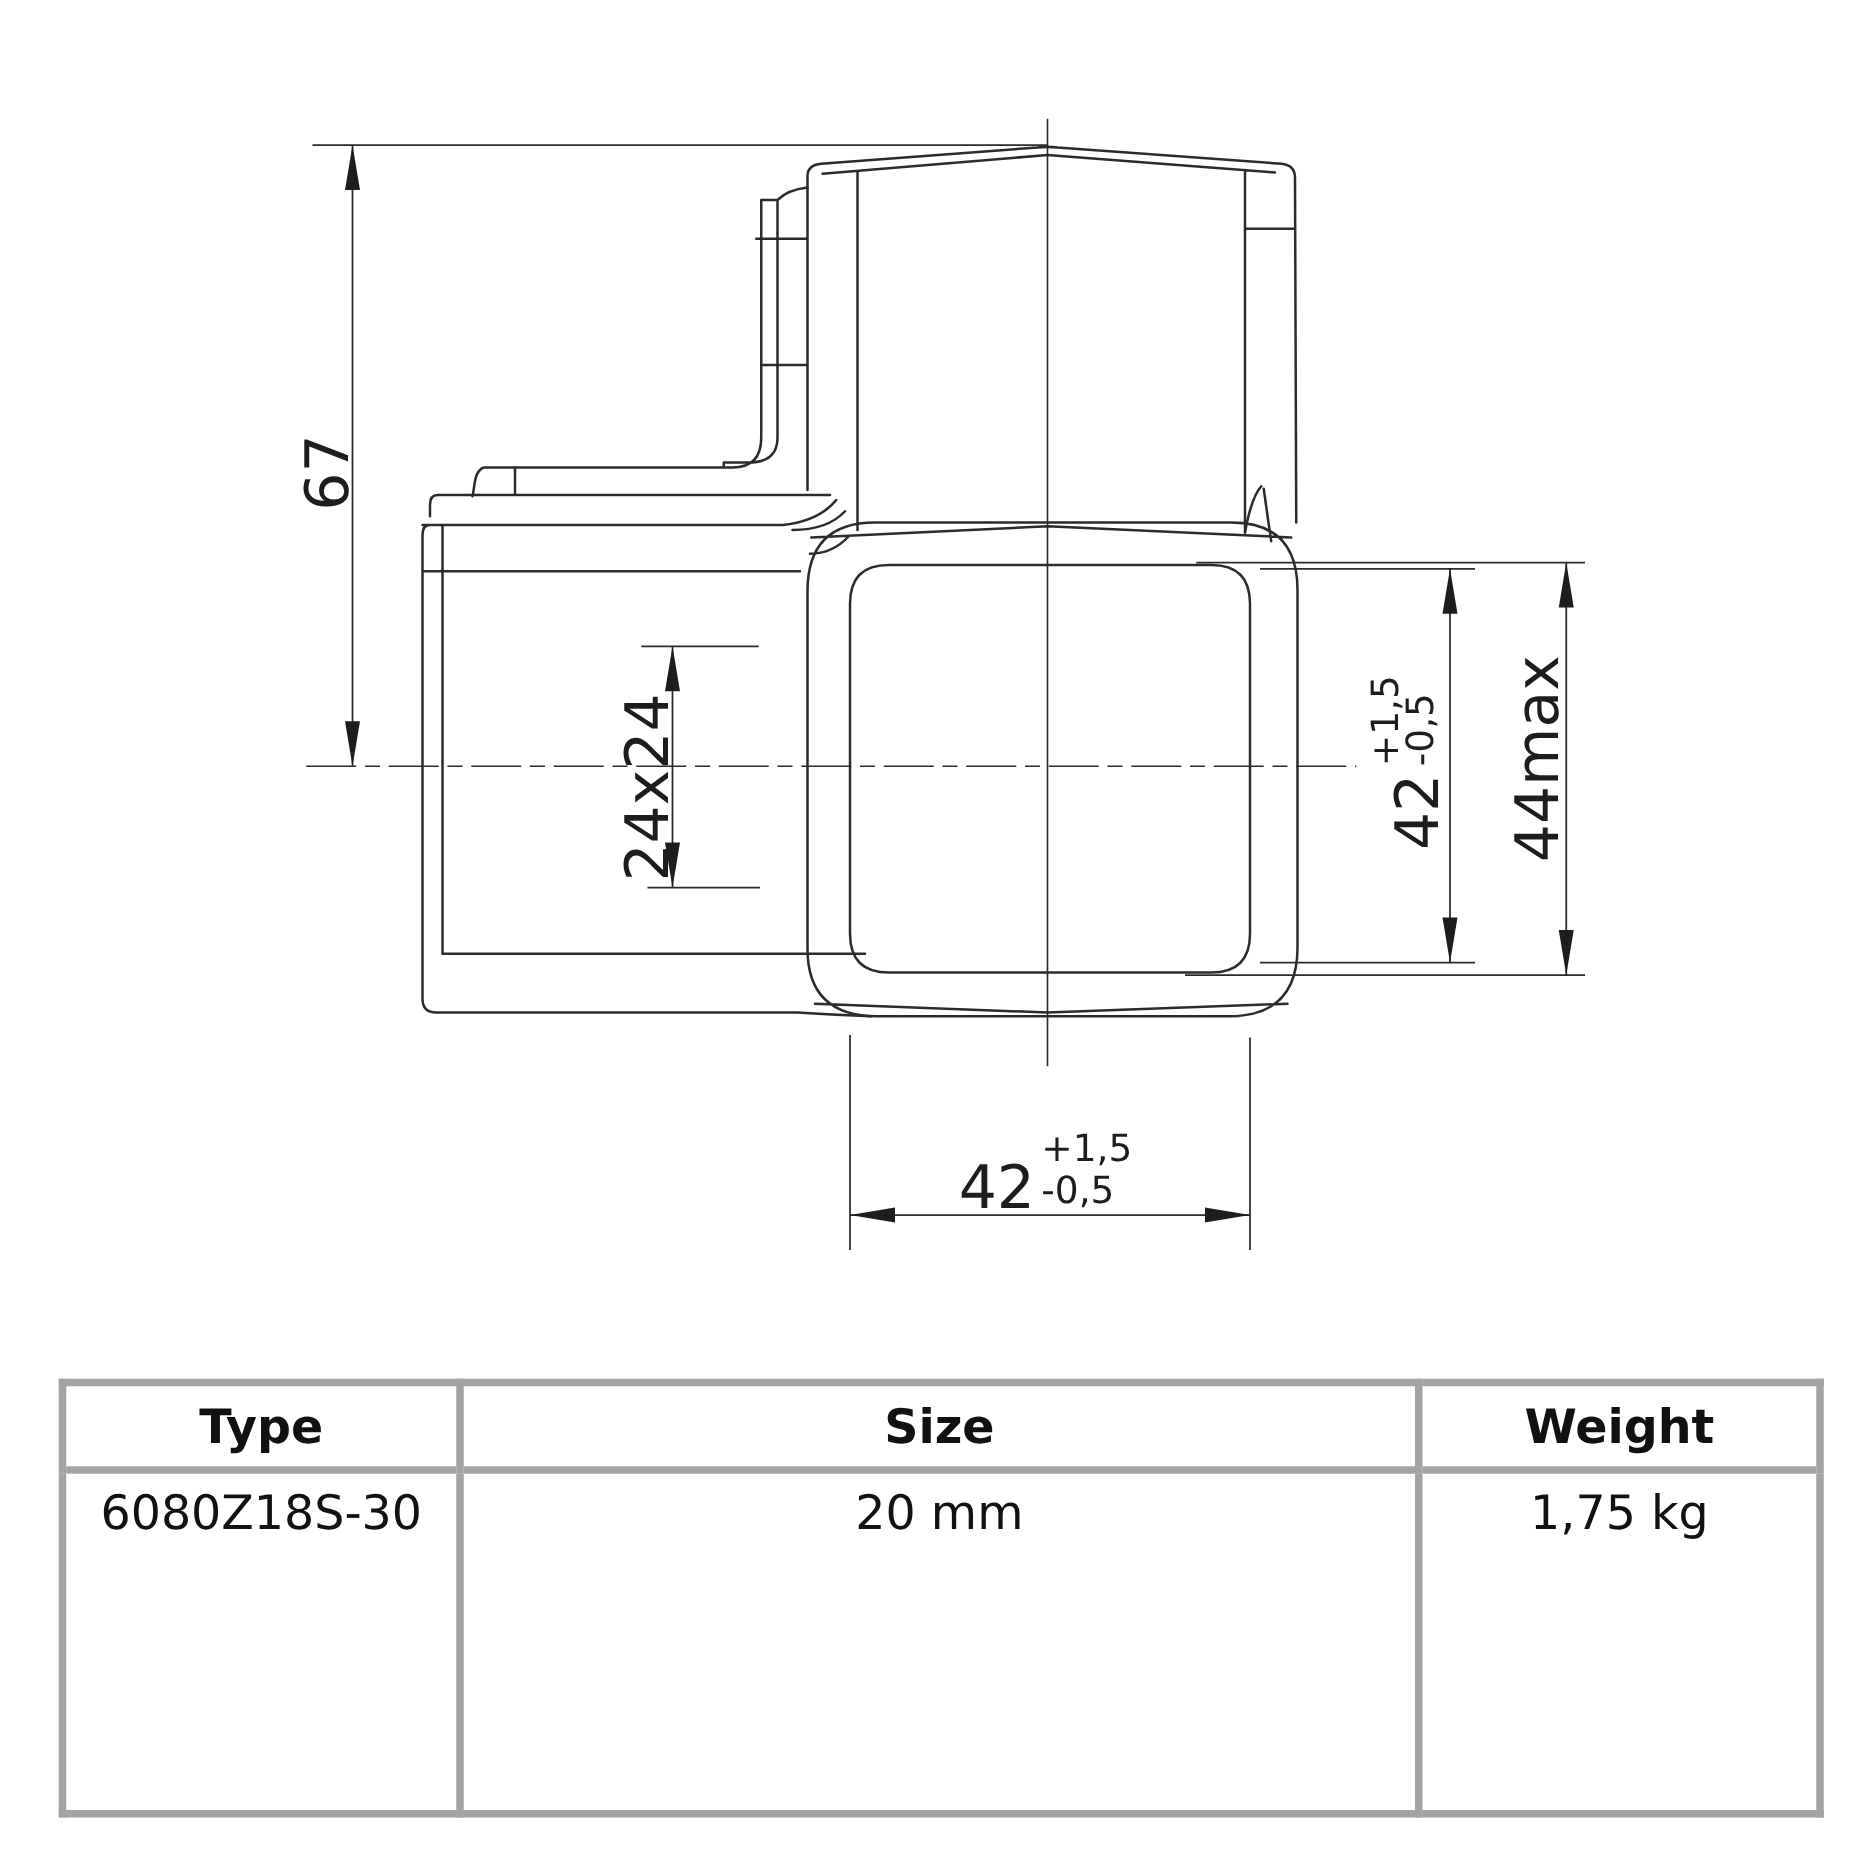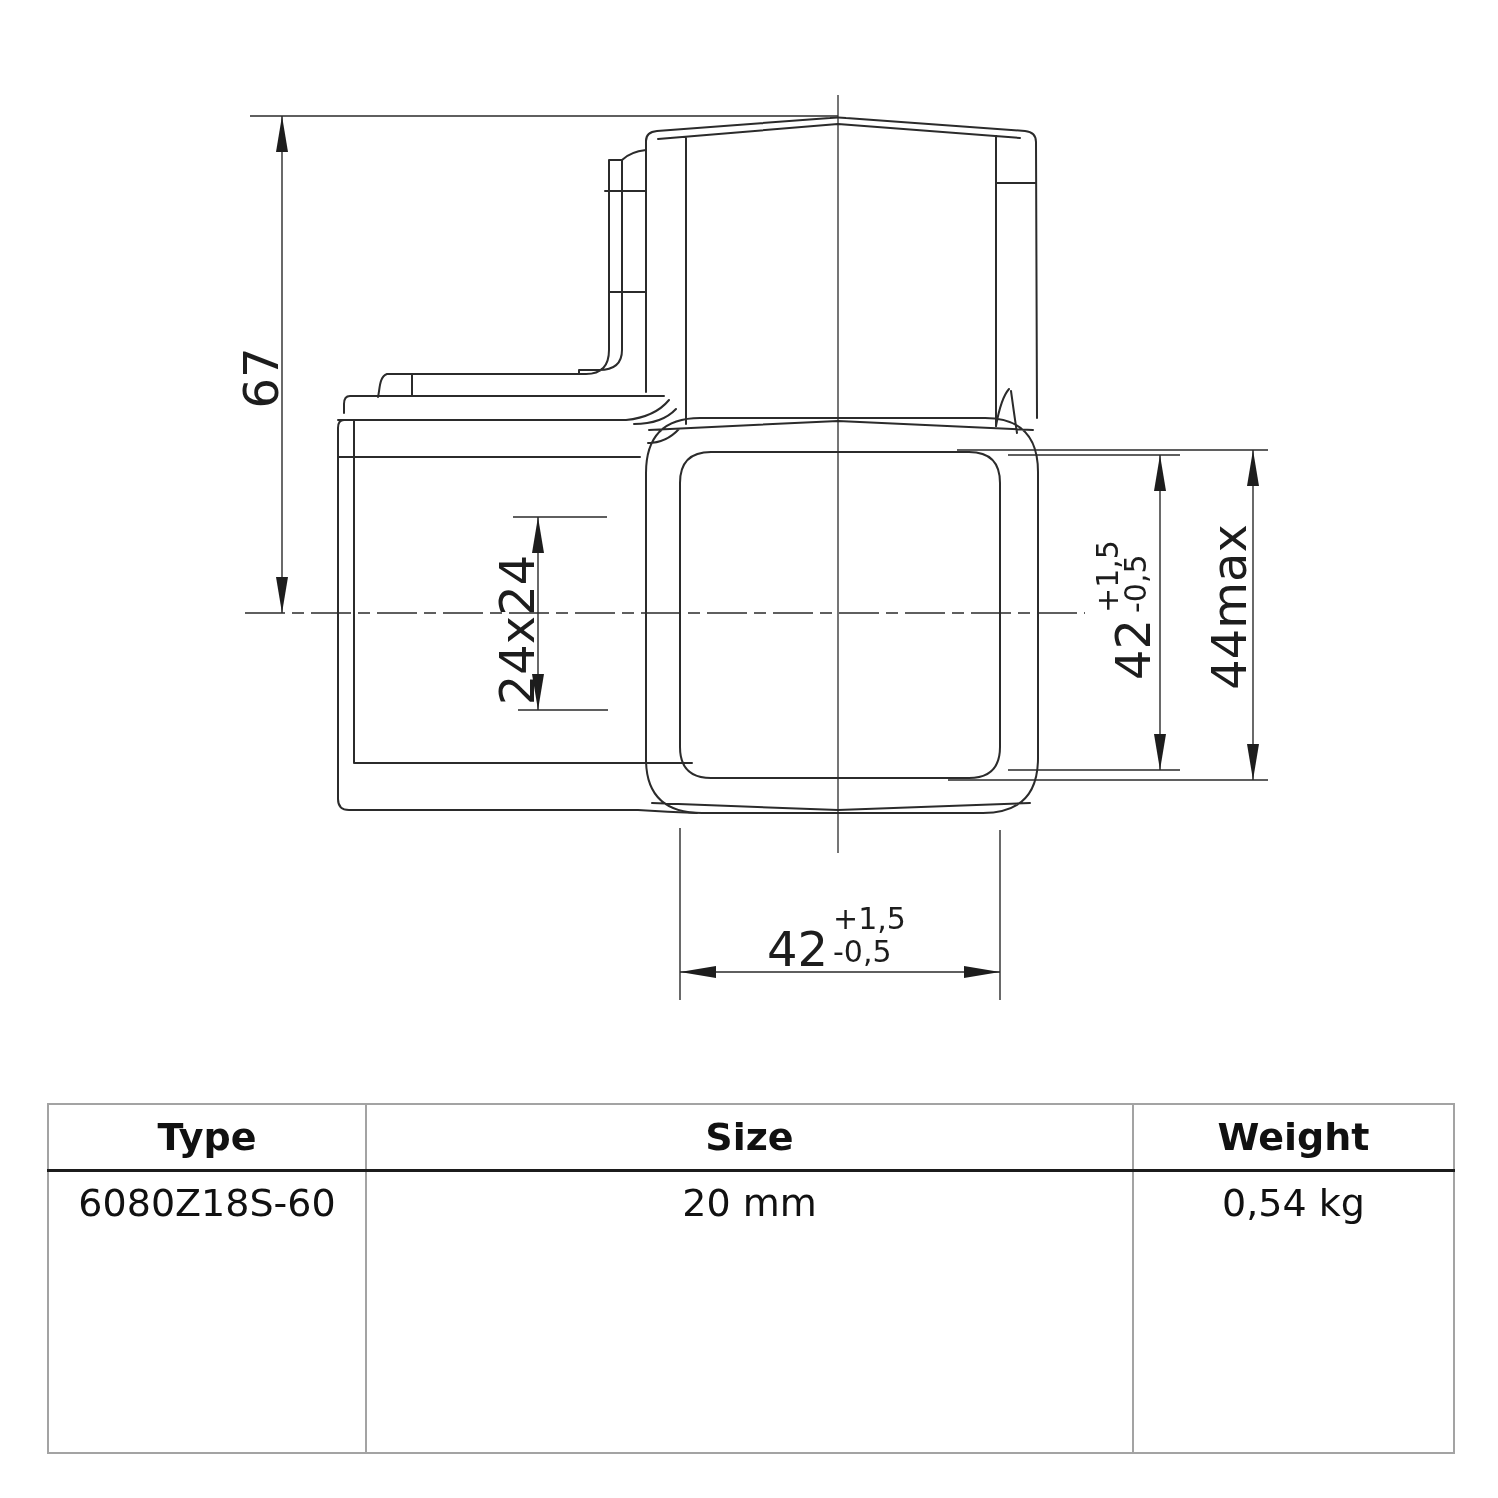--- a/index.html
+++ b/index.html
@@ -7,21 +7,21 @@
          font-family:"DejaVu Sans","Liberation Sans",sans-serif;}
   .stage svg{position:absolute;left:0;top:0;}
   .part-line{fill:none;stroke:#2b2b2b;stroke-width:2;stroke-linejoin:round;stroke-linecap:round;}
   .thin-line{fill:none;stroke:#2b2b2b;stroke-width:1.4;stroke-linecap:butt;}
   .center-line{fill:none;stroke:#2b2b2b;stroke-width:1.3;}
   .arrow{fill:#1d1d1d;stroke:none;}
   .dim-text{font-family:"DejaVu Sans","Liberation Sans",sans-serif;font-size:48px;fill:#1d1d1d;}
   .tol-text{font-family:"DejaVu Sans","Liberation Sans",sans-serif;font-size:30px;fill:#1d1d1d;}
   table.spec{position:absolute;left:47px;top:1103px;width:1406px;height:351px;
              border-collapse:collapse;table-layout:fixed;background:#fff;}
-  table.spec td,table.spec th{border:2px solid #a3a3a3;font-size:38px;color:#111;
+  table.spec td,table.spec th{border:6px solid #a3a3a3;font-size:38px;color:#111;
              text-align:center;overflow:hidden;margin-top:20px;}
   table.spec thead th{height:62px;font-weight:bold;border-bottom:3px solid #1c1c1c;}
   table.spec tbody td{vertical-align:top;padding-top:9px;font-weight:normal;}
 </style>
 </head>
 <body>
 
 <div class="stage">
 
   <svg width="1498" height="1498" viewBox="0 0 1498 1498">
@@ -128,19 +128,19 @@
     </colgroup>
     <thead>
       <tr>
         <th>Type</th>
         <th>Size</th>
         <th>Weight</th>
       </tr>
     </thead>
     <tbody>
       <tr>
-        <td>6080Z18S-60</td>
+        <td>6080Z18S-30</td>
         <td>20 mm</td>
-        <td>0,54 kg</td>
+        <td>1,75 kg</td>
       </tr>
     </tbody>
   </table>
 </div>
 
 </body></html>

